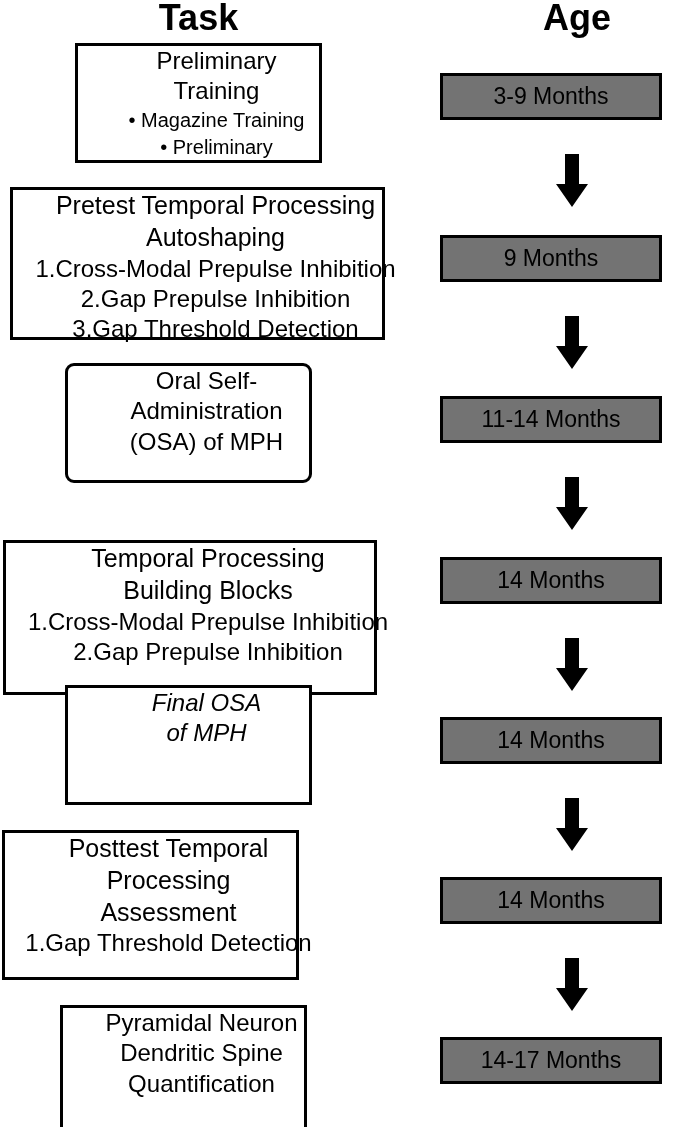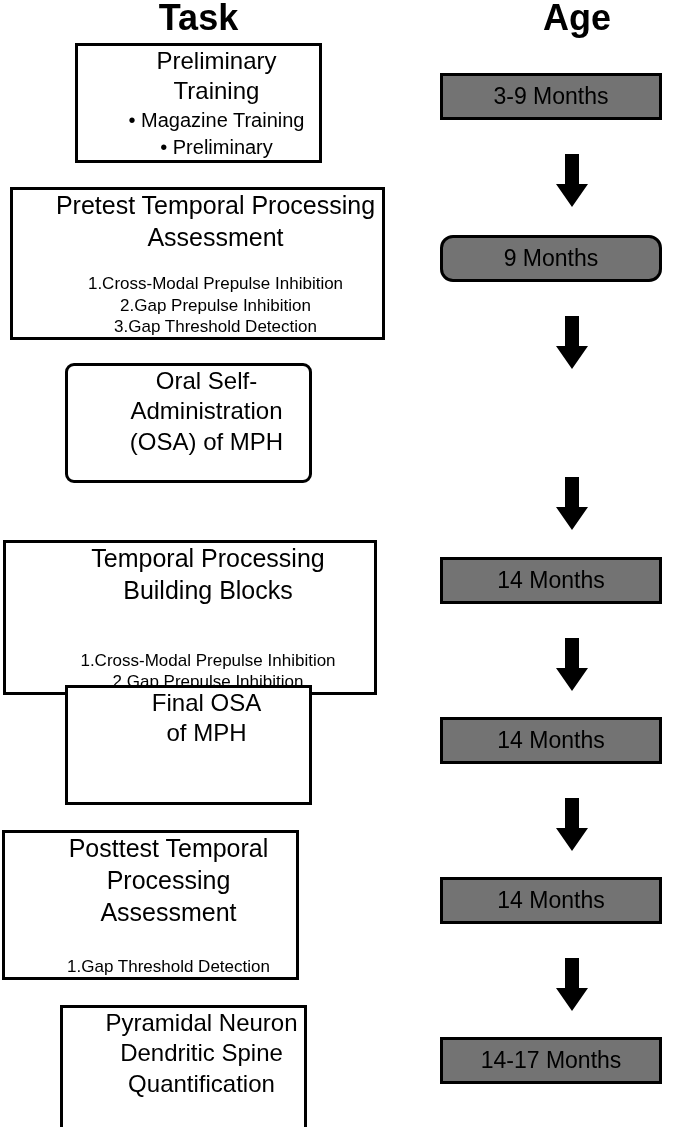--- a/index.html
+++ b/index.html
@@ -20,32 +20,32 @@
     text-align: center;
     line-height: 1.2;
   }
   .task-box {
     position: absolute;
     box-sizing: border-box;
     border: 3px solid #000000;
     background: #ffffff;
     display: flex;
     flex-direction: column;
-    justify-content: space-between;
+    justify-content: flex-start;
     align-items: center;
     text-align: center;
     padding-left: 36px;
   }
   .task-title {
     font-size: 24px;
     line-height: 1.27;
     white-space: pre-line;
   }
   .task-title.lg { font-size: 25px; }
-  .task-items { font-size: 17px; line-height: 1.25; }
+  .task-items { font-size: 24px; line-height: 1.25; }
   .task-items.sm { font-size: 20px; line-height: 1.35; }
   .task-item { white-space: pre; }
   .age-box {
     position: absolute;
     left: 440px;
     width: 222px;
     height: 47px;
     box-sizing: border-box;
     border: 3px solid #000000;
     background: #737373;
@@ -74,21 +74,21 @@
     <div class="task-title">Preliminary
 Training</div>
     <div class="task-items sm">
       <div class="task-item">• Magazine Training</div>
       <div class="task-item">• Preliminary</div>
     </div>
   </div>
 
   <div class="task-box" style="left:10px; top:187px; width:375px; height:153px;">
     <div class="task-title lg">Pretest Temporal Processing
-Assessment</div>
+Autoshaping</div>
     <div class="task-items">
       <div class="task-item">1.Cross-Modal Prepulse Inhibition</div>
       <div class="task-item">2.Gap Prepulse Inhibition</div>
       <div class="task-item">3.Gap Threshold Detection</div>
     </div>
   </div>
 
   <div class="task-box" style="left:65px; top:363px; width:247px; height:120px;border-radius:9px;">
     <div class="task-title">Oral Self-
 Administration
@@ -97,21 +97,21 @@
 
   <div class="task-box" style="left:3px; top:508px; width:374px; height:155px;margin-top:32px;">
     <div class="task-title lg">Temporal Processing
 Building Blocks</div>
     <div class="task-items">
       <div class="task-item">1.Cross-Modal Prepulse Inhibition</div>
       <div class="task-item">2.Gap Prepulse Inhibition</div>
     </div>
   </div>
 
-  <div class="task-box" style="left:65px; top:685px; width:247px; height:120px;">
+  <div class="task-box" style="left:65px; top:685px; width:247px; height:120px;font-style:italic;">
     <div class="task-title">Final OSA
 of MPH</div>
   </div>
 
   <div class="task-box" style="left:2px; top:830px; width:297px; height:150px;">
     <div class="task-title lg">Posttest Temporal
 Processing Assessment</div>
     <div class="task-items">
       <div class="task-item">1.Gap Threshold Detection</div>
     </div>
@@ -119,22 +119,25 @@
 
   <div class="task-box" style="left:60px; top:1005px; width:247px; height:130px;">
     <div class="task-title">Pyramidal Neuron
 Dendritic Spine
 Quantification</div>
   </div>
 
   <div class="age-box" style="top:73px;">
     <span>3-9 Months</span>
   </div>
-  <div class="age-box" style="top:235px;border-radius:13px;">
+  <div class="age-box" style="top:235px;">
     <span>9 Months</span>
+  </div>
+  <div class="age-box" style="top:396px;">
+    <span>11-14 Months</span>
   </div>
   <div class="age-box" style="top:557px;">
     <span>14 Months</span>
   </div>
   <div class="age-box" style="top:717px;">
     <span>14 Months</span>
   </div>
   <div class="age-box" style="top:877px;">
     <span>14 Months</span>
   </div>

